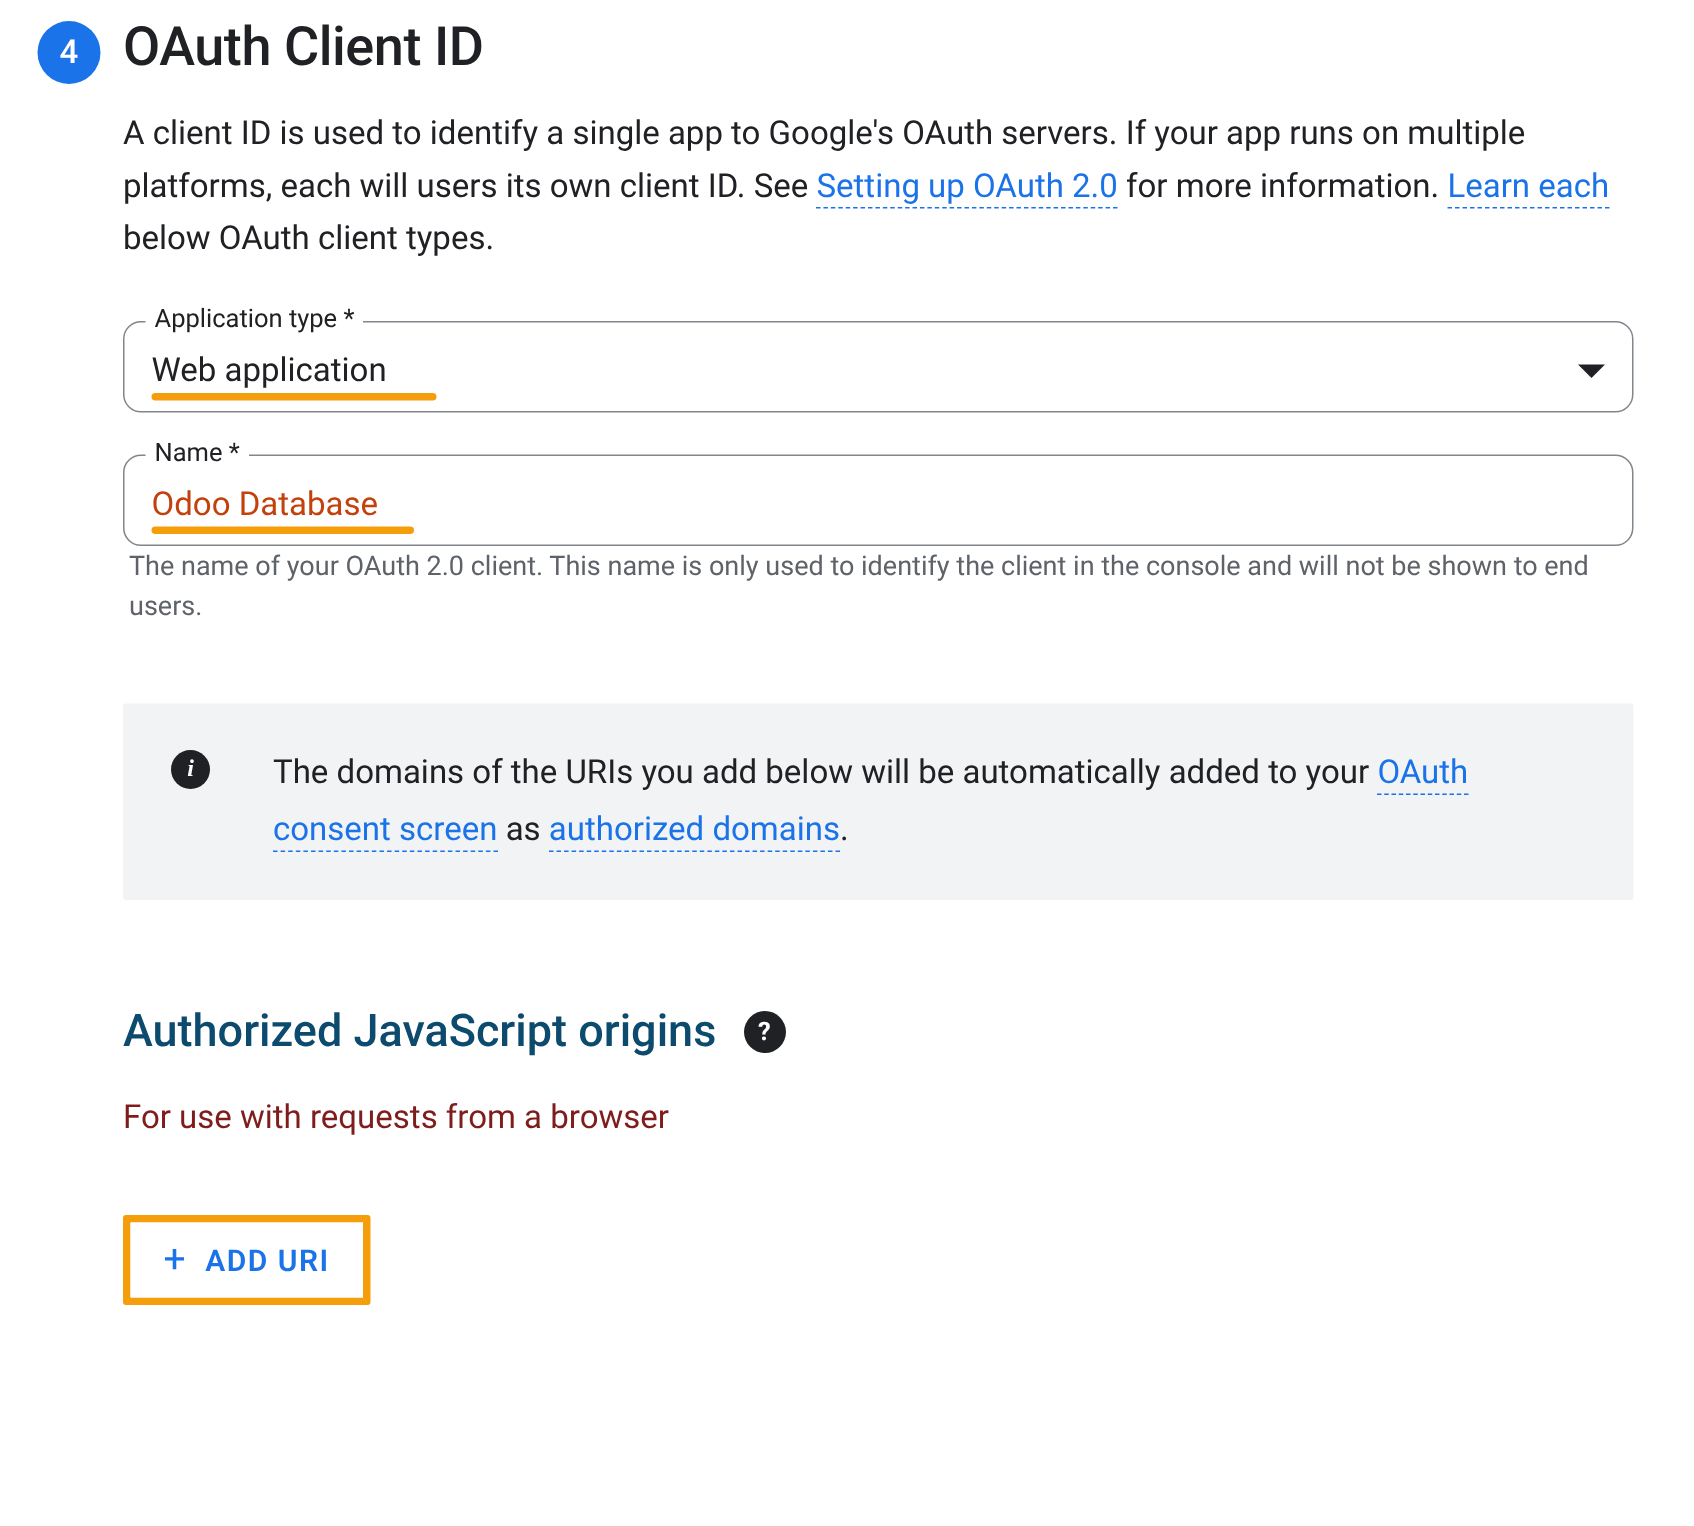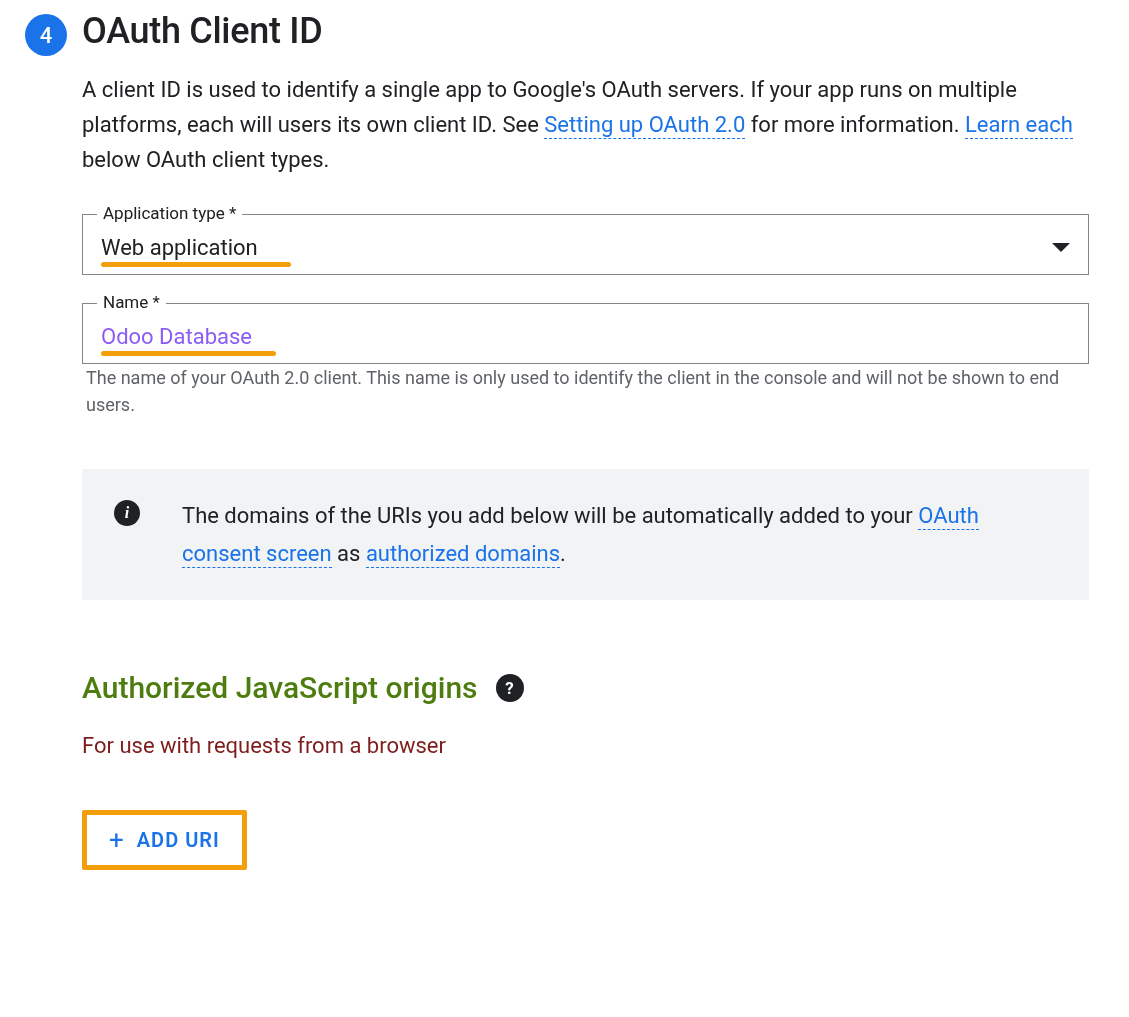--- a/index.html
+++ b/index.html
@@ -62,21 +62,21 @@
   text-decoration: none;
   border-bottom: 1px dashed #1a73e8;
   padding-bottom: 1px;
 }
 .field {
   position: relative;
   margin-bottom: 28px;
 }
 .field-box {
   border: 1px solid #80868b;
-  border-radius: 0;
+  border-radius: 12px;
   padding: 20px 18px 14px 18px;
   position: relative;
   display: flex;
   align-items: center;
   justify-content: space-between;
 }
 .field-legend {
   position: absolute;
   top: -12px;
   left: 14px;
@@ -88,21 +88,21 @@
 .field-value {
   font-size: 22px;
   color: #202124;
   position: relative;
   display: inline-block;
 }
 .field-value input {
   border: none;
   outline: none;
   font-size: 22px;
-  color: #8b5cf6;
+  color: #c2410c;
   width: 100%;
   font-family: inherit;
   padding: 0;
 }
 .underline-orange {
   position: absolute;
   left: 0;
   bottom: -7px;
   height: 5px;
   background: #f59e0b;
@@ -159,21 +159,21 @@
   padding-bottom: 1px;
 }
 .section-title-row {
   display: flex;
   align-items: center;
   margin-bottom: 28px;
 }
 .section-title {
   font-size: 30px;
   font-weight: 500;
-  color: #4d7c0f;
+  color: #0c4a6e;
   margin-right: 18px;
 }
 .help-circle {
   width: 28px;
   height: 28px;
   border-radius: 50%;
   background: #202124;
   color: #fff;
   display: flex;
   align-items: center;

